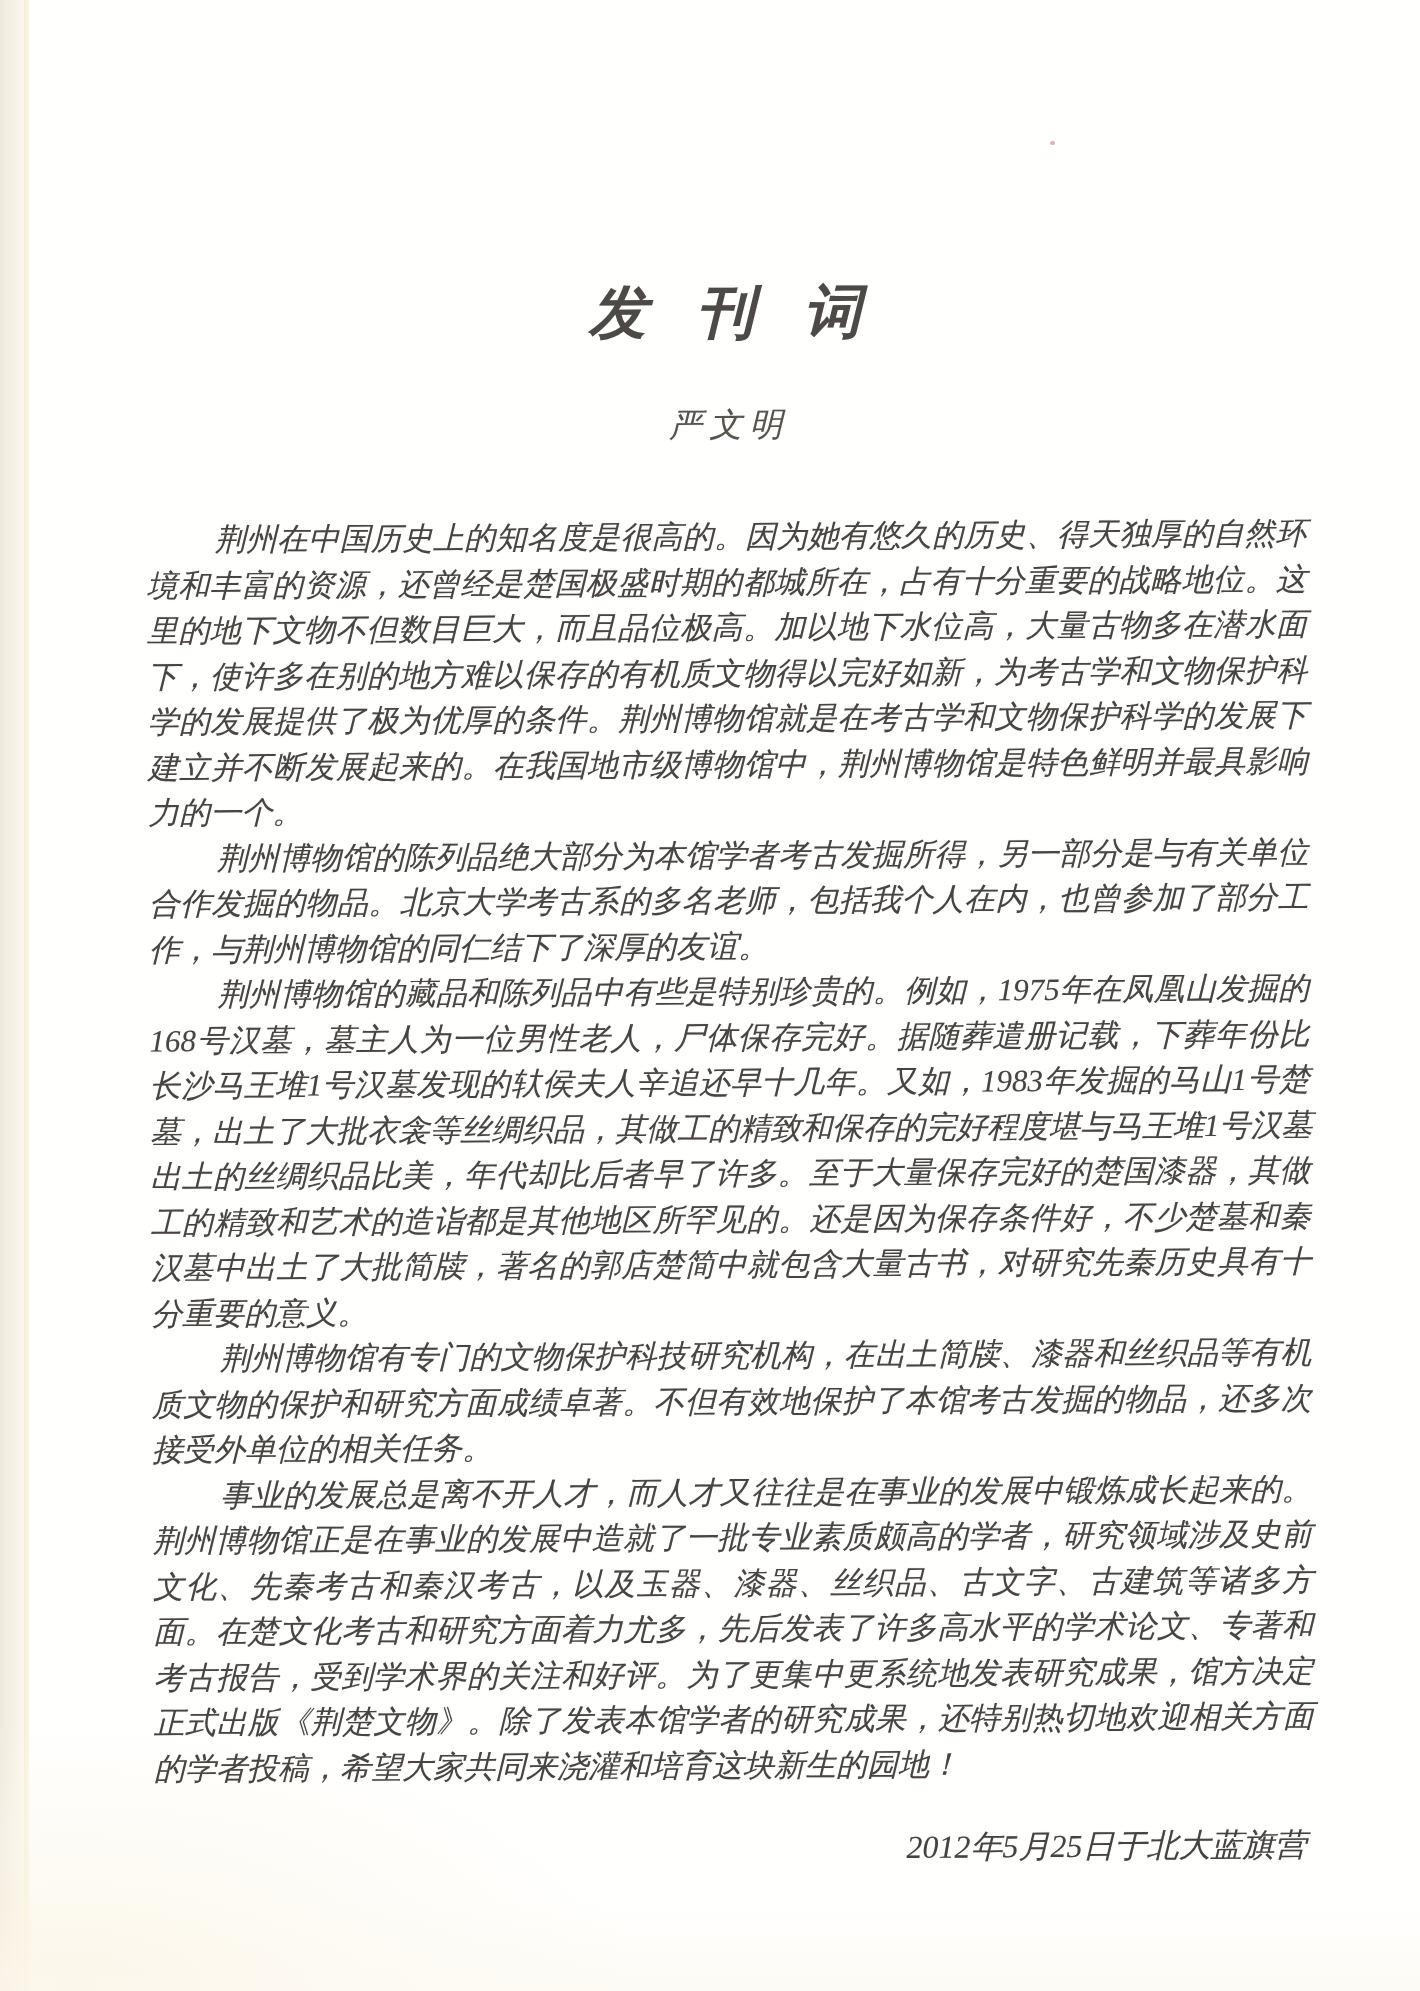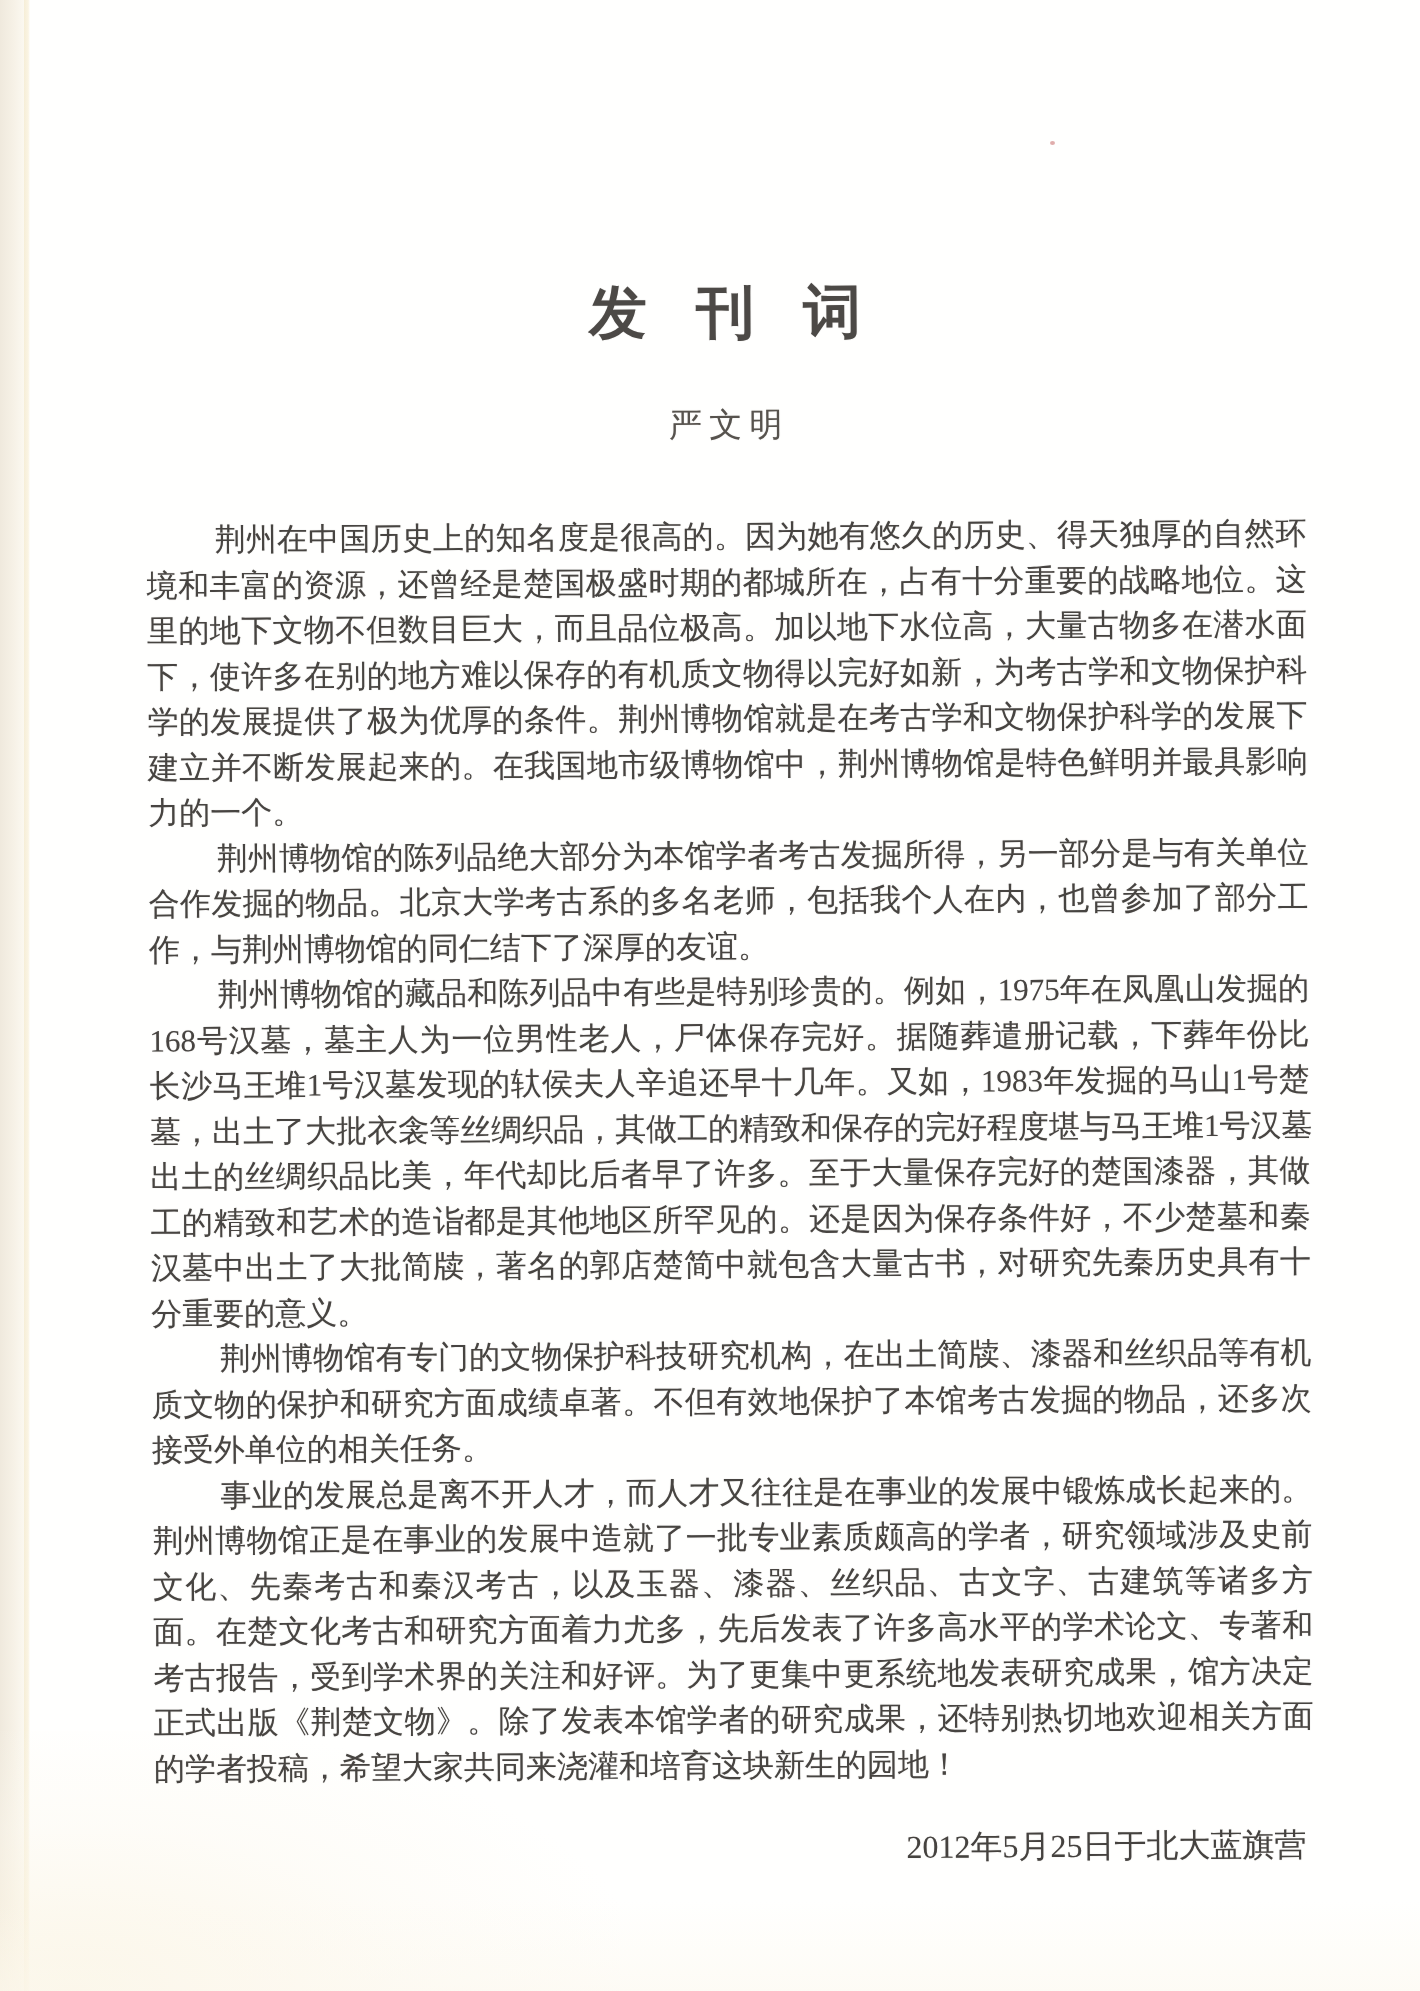--- a/index.html
+++ b/index.html
@@ -6,20 +6,21 @@
   body {
     width: 1420px; height: 1991px;
     background: #ffffff;
     overflow: hidden;
     font-family: "Liberation Serif", "DejaVu Serif", serif;
   }
   .page {
     position: relative;
     width: 1420px; height: 1991px;
     background: #fffffe;
+    font-style: italic;
   }
   
   .edge-left {
     position: absolute; left: 0; top: 0; width: 24px; height: 100%;
     background: linear-gradient(90deg, #efe9dd 0%, #f6f1e6 55%, #fbf8f0 100%);
   }
   .edge-line {
     position: absolute; left: 24px; top: 0; width: 6px; height: 100%;
     background: linear-gradient(90deg, #f6eed7 0%, #faf4e3 70%, rgba(255,255,255,0) 100%);
   }

